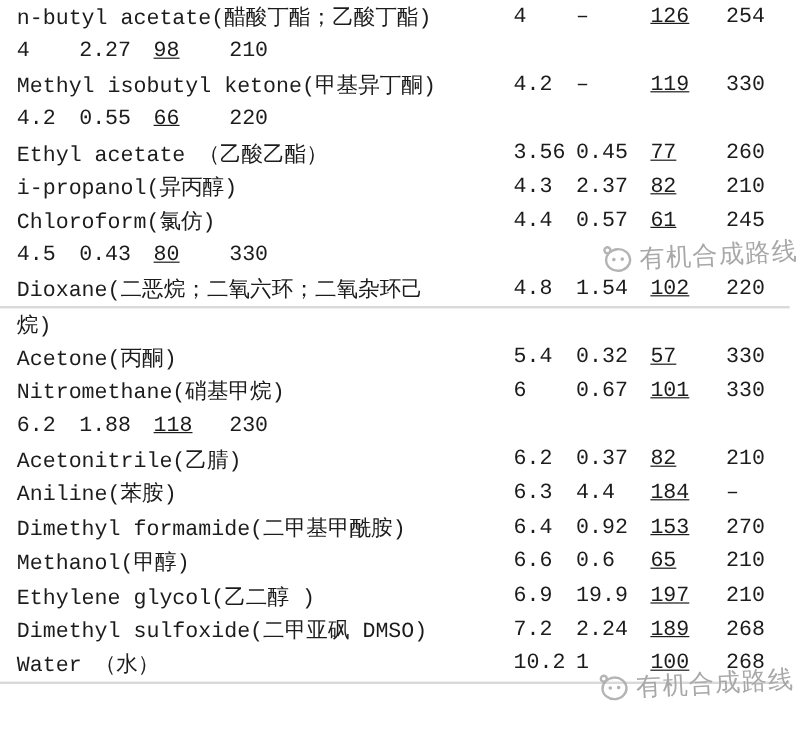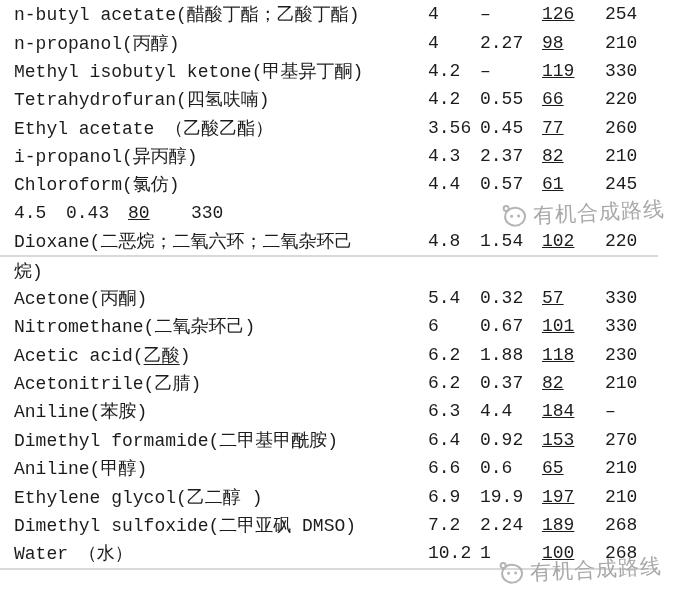--- a/index.html
+++ b/index.html
@@ -69,35 +69,33 @@
 
   <div class="table" id="solvent-table">
       <div class="row">
         <span class="cell name">n-butyl acetate(醋酸丁酯；乙酸丁酯)</span>
         <span class="cell v0">4</span>
         <span class="cell v1">–</span>
         <span class="cell v2">126</span>
         <span class="cell v3">254</span>
       </div>
       <div class="row">
-        <span class="cell name">n-propanol(丙醇)</span>
         <span class="cell v0">4</span>
         <span class="cell v1">2.27</span>
         <span class="cell v2">98</span>
         <span class="cell v3">210</span>
       </div>
       <div class="row">
         <span class="cell name">Methyl isobutyl ketone(甲基异丁酮)</span>
         <span class="cell v0">4.2</span>
         <span class="cell v1">–</span>
         <span class="cell v2">119</span>
         <span class="cell v3">330</span>
       </div>
       <div class="row">
-        <span class="cell name">Tetrahydrofuran(四氢呋喃)</span>
         <span class="cell v0">4.2</span>
         <span class="cell v1">0.55</span>
         <span class="cell v2">66</span>
         <span class="cell v3">220</span>
       </div>
       <div class="row">
         <span class="cell name">Ethyl acetate （乙酸乙酯）</span>
         <span class="cell v0">3.56</span>
         <span class="cell v1">0.45</span>
         <span class="cell v2">77</span>
@@ -138,28 +136,27 @@
         <span class="cell v3"></span>
       </div>
       <div class="row">
         <span class="cell name">Acetone(丙酮)</span>
         <span class="cell v0">5.4</span>
         <span class="cell v1">0.32</span>
         <span class="cell v2">57</span>
         <span class="cell v3">330</span>
       </div>
       <div class="row">
-        <span class="cell name">Nitromethane(二氧杂环己)</span>
+        <span class="cell name">Nitromethane(硝基甲烷)</span>
         <span class="cell v0">6</span>
         <span class="cell v1">0.67</span>
         <span class="cell v2">101</span>
         <span class="cell v3">330</span>
       </div>
       <div class="row">
-        <span class="cell name">Acetic acid(<u>乙酸</u>)</span>
         <span class="cell v0">6.2</span>
         <span class="cell v1">1.88</span>
         <span class="cell v2">118</span>
         <span class="cell v3">230</span>
       </div>
       <div class="row">
         <span class="cell name">Acetonitrile(乙腈)</span>
         <span class="cell v0">6.2</span>
         <span class="cell v1">0.37</span>
         <span class="cell v2">82</span>
@@ -173,21 +170,21 @@
         <span class="cell v3">–</span>
       </div>
       <div class="row">
         <span class="cell name">Dimethyl formamide(二甲基甲酰胺)</span>
         <span class="cell v0">6.4</span>
         <span class="cell v1">0.92</span>
         <span class="cell v2">153</span>
         <span class="cell v3">270</span>
       </div>
       <div class="row">
-        <span class="cell name">Aniline(甲醇)</span>
+        <span class="cell name">Methanol(甲醇)</span>
         <span class="cell v0">6.6</span>
         <span class="cell v1">0.6</span>
         <span class="cell v2">65</span>
         <span class="cell v3">210</span>
       </div>
       <div class="row">
         <span class="cell name">Ethylene glycol(乙二醇 )</span>
         <span class="cell v0">6.9</span>
         <span class="cell v1">19.9</span>
         <span class="cell v2">197</span>

